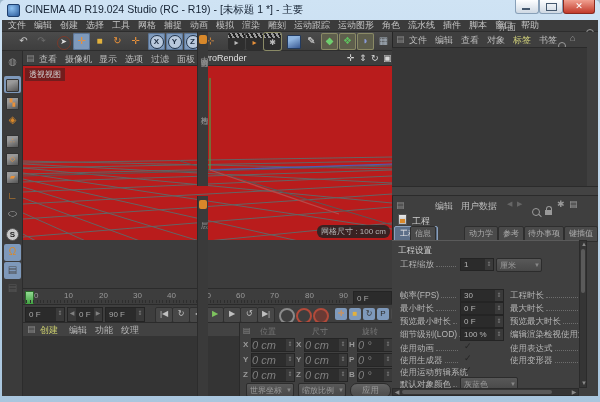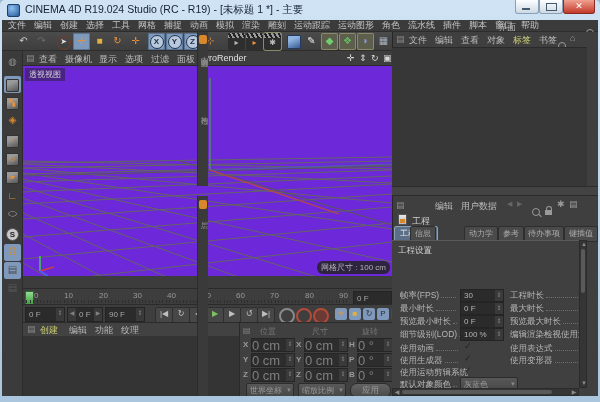--- a/index.html
+++ b/index.html
@@ -29,21 +29,21 @@
   .clap b{position:absolute;left:0;top:5px;width:100%;text-align:center;font-size:8px;color:#bbb;font-weight:normal;}
   .cube3{display:inline-block;width:12px;height:12px;margin-top:2px;background:linear-gradient(155deg,#8fb4e0 30%,#3a5a94);border:1px solid #233a5e;border-radius:1px;}
   .gcube{display:inline-block;width:11px;height:11px;margin-top:3px;background:linear-gradient(155deg,#9a9a9a 30%,#555);border:1px solid #333;border-radius:1px;font-size:7px;line-height:10px;color:#e8913a;}
   
   .sidebar{left:0;top:31px;width:21px;height:345px;background:#3b3b3b;border-right:1px solid #2c2c2c;}
   .si{position:absolute;left:2px;width:17px;height:17px;border-radius:2px;text-align:center;font-size:10px;line-height:16px;color:#c09040;}
   .si.act{background:#7e99bb;}
   
   .vpmenu{left:21px;top:31px;width:369px;height:15px;background:#3e3e3e;border-bottom:1px solid #2b2b2b;font-size:9px;color:#bdbdbd;}
   .vpmenu span{position:absolute;top:2px;}
-  .viewport{left:21px;top:46px;width:369px;height:210px;background:#6d28d9;overflow:hidden;text-align:center;}
+  .viewport{left:21px;top:46px;width:369px;height:174px;background:#b91c1c;overflow:hidden;text-align:center;}
   .vplabel{left:2px;top:2px;background:rgba(30,30,30,.45);color:#cfcfcf;font-size:8px;padding:1px 4px;}
   .gridsize{right:2px;bottom:2px;background:rgba(35,35,35,.85);color:#b5b5b5;font-size:8px;padding:1px 4px;border-radius:6px;}
   
   .ruler{left:21px;top:268px;width:369px;height:16px;background:#3d3d3d;border-top:1px solid #2b2b2b;}
   .ruler .num{position:absolute;top:2px;font-size:8px;color:#9a9a9a;}
   .ticks{position:absolute;left:0;bottom:1px;width:326px;height:3px;background:repeating-linear-gradient(90deg,#2e2e2e 0 1px,transparent 1px 3.4px);}
   .playhead{position:absolute;left:2px;top:2px;width:7px;height:12px;background:linear-gradient(#93dc93,#3f9f3f);border:1px solid #2a6a2a;}
   .transport{left:21px;top:284px;width:369px;height:18px;background:#3e3e3e;border-top:1px solid #2b2b2b;}
   .tfld{position:absolute;top:2px;height:13px;background:#2b2b2b;border:1px solid #242424;display:flex;align-items:center;font-size:8px;color:#a8a8a8;}
   .tfld .v{flex:1;padding:0 3px;white-space:nowrap;}
@@ -51,21 +51,21 @@
   .tb{position:absolute;top:2px;width:16px;height:14px;background:#474747;border:1px solid #2f2f2f;border-radius:2px;color:#c0c0c0;font-size:8px;line-height:12px;text-align:center;}
   .rc{position:absolute;top:3px;width:12px;height:12px;border-radius:50%;border:2px solid #b34a3a;}
   .tk{position:absolute;top:3px;width:12px;height:12px;background:#7e99bb;border-radius:2px;font-size:8px;line-height:12px;text-align:center;color:#2a2a2a;}
   
   .matpanel{left:21px;top:302px;width:216px;height:74px;background:#343434;border-top:1px solid #2b2b2b;}
   .matmenu{position:absolute;left:0;top:0;width:100%;height:13px;background:#424242;font-size:9px;color:#b8b8b8;}
   .matmenu span{position:absolute;top:1px;}
   .coords{left:237px;top:302px;width:153px;height:74px;background:#404040;border-top:1px solid #2b2b2b;border-left:1px solid #2a2a2a;font-size:8px;color:#8a8a8a;}
   .chead{position:absolute;top:3px;color:#787878;}
   .cfld{position:absolute;height:12px;background:#2d2d2d;border:1px solid #252525;display:flex;align-items:center;color:#7f7f7f;}
-  .cfld .v{flex:1;padding:0 0;font-size:13px;white-space:nowrap;}
+  .cfld .v{flex:1;padding:0 0;font-size:11px;white-space:nowrap;font-style:italic;}
   .caxis{position:absolute;font-weight:bold;color:#9a9a9a;}
   .dd{position:absolute;height:12px;background:linear-gradient(#585858,#484848);border:1px solid #2c2c2c;border-radius:2px;color:#9a9a9a;font-size:8px;display:flex;align-items:center;}
   .dd .v{flex:1;padding:0 3px;white-space:nowrap;overflow:hidden;}
   .dd .ar{width:8px;color:#888;font-size:6px;text-align:center;}
   .applybtn{position:absolute;height:13px;border-radius:7px;background:linear-gradient(#636363,#4a4a4a);border:1px solid #2c2c2c;color:#9f9f9f;font-size:8.5px;text-align:center;line-height:12px;}
   
   .rpanel{left:390px;top:12px;width:206px;height:364px;background:#3f3f3f;border-left:1px solid #262626;}
   .pmenu{position:absolute;font-size:9px;color:#bdbdbd;}
   .omstrip,.amstrip{position:absolute;left:195px;width:11px;background:#3a3a3a;border-left:1px solid #2c2c2c;}
   .vtext{position:absolute;left:1px;writing-mode:vertical-rl;font-size:7.5px;color:#8e8e8e;letter-spacing:1px;}
@@ -408,20 +408,34 @@
     <span class="tab" style="left:522px;top:206px;width:38px;">待办事项</span>
     <span class="tab" style="left:562px;top:206px;width:32px;">键插值</span>
 
     <div class="abs" style="left:390px;top:220px;width:187px;height:148px;background:#404040;border-top:1px solid #5a5a5a;overflow:hidden;">
       <div class="amrow" style="top:2px;">
           <span class="cell" style="left:0;width:120px;">
             <b style="color:#cfcfcf;">工程设置</b>
           </span>
         </div>
 
+      <div class="amrow" style="top:16px;">
+        <span class="cell" style="left:2px;width:58px;">
+            <b>工程缩放</b>
+            <i></i>
+          </span>
+        <span class="afld" style="left:62px;width:32px;">
+            <span class="v">1</span>
+            <span class="spin">⇕</span>
+          </span>
+        <span class="dd" style="left:98px;top:1px;width:44px;">
+            <span class="v">厘米</span>
+            <span class="ar">▼</span>
+          </span>
+      </div>
 
 
       <div class="amrow" style="top:47px;">
         <span class="cell" style="left:2px;width:58px;">
             <b>帧率(FPS)</b>
             <i></i>
           </span>
         <span class="afld" style="left:62px;width:42px;">
             <span class="v">30</span>
             <span class="spin">⇕</span>

